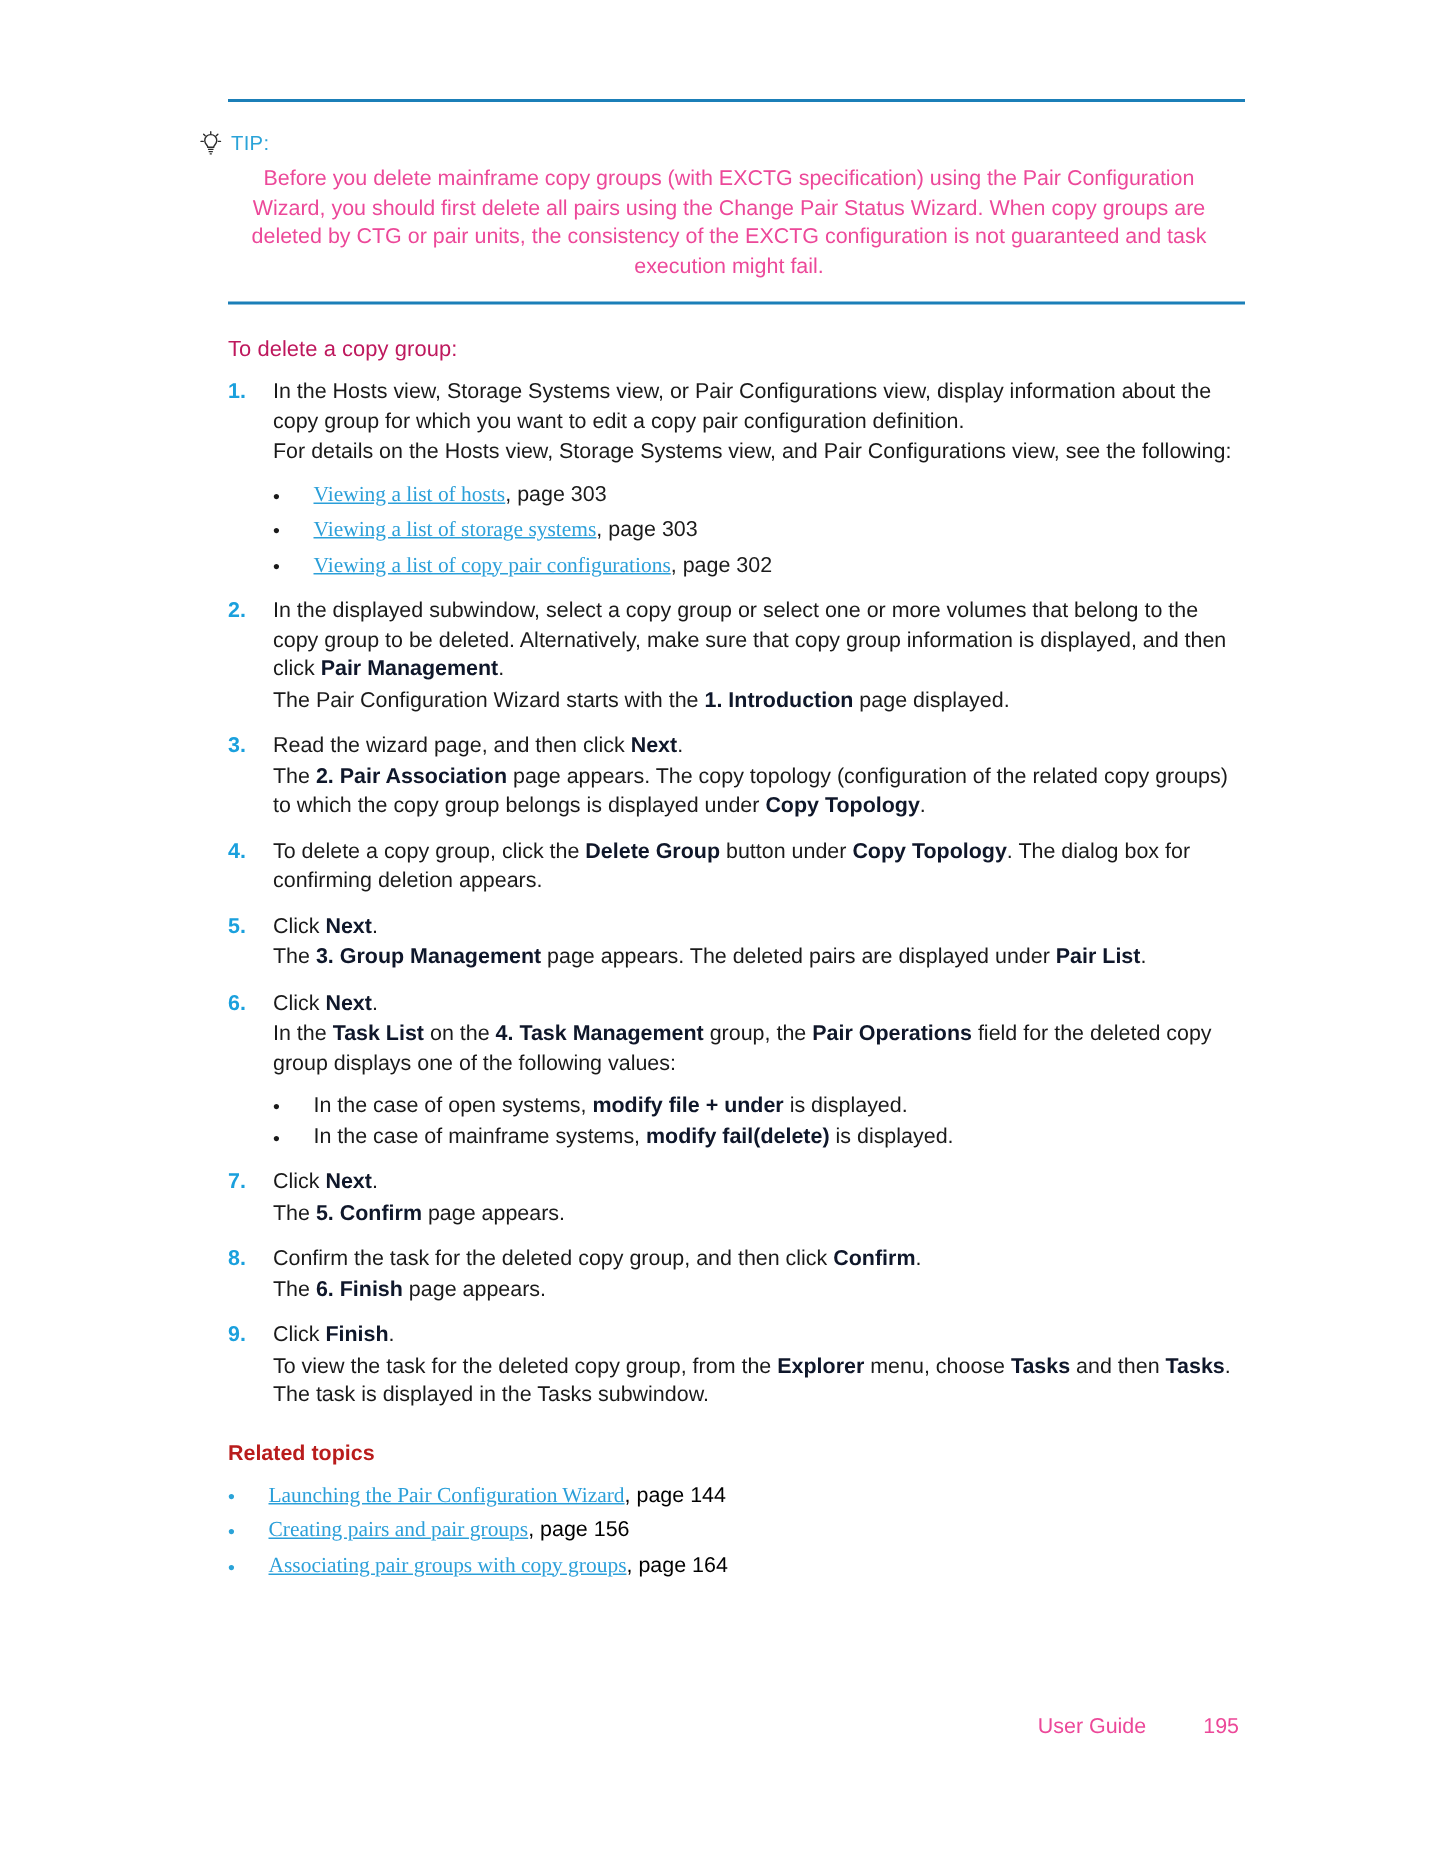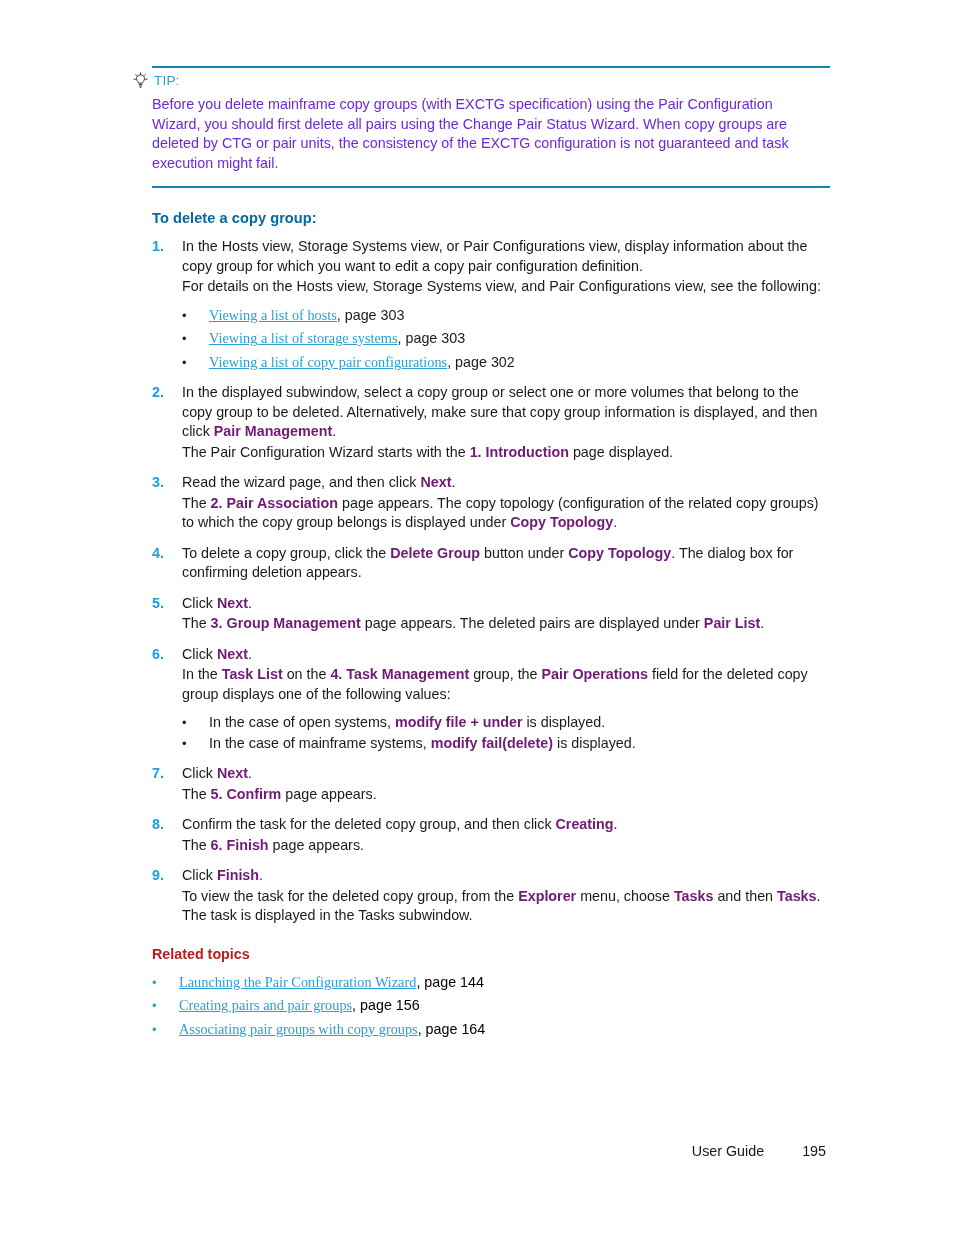--- a/index.html
+++ b/index.html
@@ -34,46 +34,47 @@
     border-top: 2px solid #1b7fb8;
     margin: 0;
   }
   .note-rule.bottom {
     margin-top: 13px;
   }
   .note-head {
     display: flex;
     align-items: center;
     gap: 6px;
-    margin-top: 4px;
+    margin-top: 19px;
     margin-left: -19px;
   }
   .tip-icon {
     width: 15px;
     height: 17px;
     flex: 0 0 15px;
     display: block;
   }
   .note-label {
     color: #2aa3d8;
     font-size: 13.5px;
     letter-spacing: 0.2px;
   }
   .note-body {
     margin-top: 6px;
     font-size: 14.3px;
     line-height: 19.5px;
-    color: #6d28d9;
+    color: #ec4899;
     width: 668px;
+    text-align: center;
   }
 
   
   .section-head {
-    color: #0369a1;
-    font-weight: bold;
+    color: #be185d;
+    font-weight: normal;
     font-size: 14.6px;
     margin-top: 22px;
     letter-spacing: 0.05px;
   }
 
   
   .steps {
     margin-top: 11px;
   }
   .step {
@@ -142,35 +143,35 @@
     font-size: 14.3px;
     line-height: 23.5px;
   }
   .related .bul {
     flex: 0 0 27px;
     color: #2aa3d8;
     font-size: 13px;
   }
 
   
-  b, .b { font-weight: bold; color: #701a75; }
+  b, .b { font-weight: bold; color: #0f172a; }
   .link { color: #2b9fd9; font-family: Liberation Serif, serif; }
 
   
   .footer {
     position: absolute;
     left: 0;
     right: 0;
     top: 1143px;
     display: flex;
     justify-content: flex-end;
     align-items: flex-end;
     padding-right: 128px;
     font-size: 14.3px;
-    color: #0f172a;
+    color: #ec4899;
   }
   .footer-label { margin-right: 38px; }
 </style>
 </head>
 <body>
 
 <div class="page">
   <div class="content">
 
     <div class="note">
@@ -274,21 +275,21 @@
         <div class="step-num">7.</div>
         <div class="step-body">
           <p class="para"><span>Click </span><b>Next</b><span>.</span></p>
           <p class="para"><span>The </span><b>5. Confirm</b><span> page appears.</span></p>
         </div>
       </div>
 
       <div class="step">
         <div class="step-num">8.</div>
         <div class="step-body">
-          <p class="para"><span>Confirm the task for the deleted copy group, and then click </span><b>Creating</b><span>.</span></p>
+          <p class="para"><span>Confirm the task for the deleted copy group, and then click </span><b>Confirm</b><span>.</span></p>
           <p class="para"><span>The </span><b>6. Finish</b><span> page appears.</span></p>
         </div>
       </div>
 
       <div class="step">
         <div class="step-num">9.</div>
         <div class="step-body">
           <p class="para"><span>Click </span><b>Finish</b><span>.</span></p>
           <p class="para"><span>To view the task for the deleted copy group, from the </span><b>Explorer</b><span> menu, choose </span><b>Tasks</b><span> and then </span><b>Tasks</b><span>. The task is displayed in the Tasks subwindow.</span></p>
         </div>

